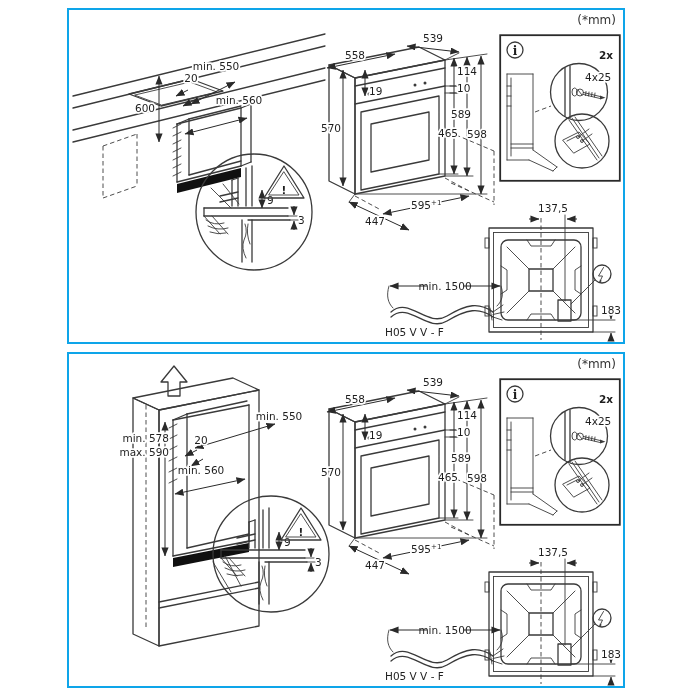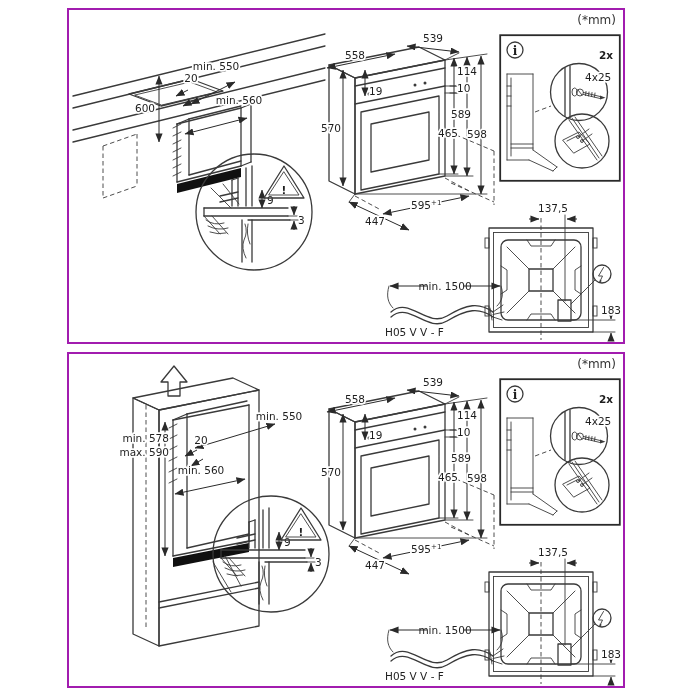--- a/index.html
+++ b/index.html
@@ -1,19 +1,19 @@
 <!DOCTYPE html>
 <html><head>
 <meta charset="utf-8">
 <style>
   html,body{margin:0;padding:0;background:#fff;width:700px;height:700px;
     font-family:"DejaVu Sans",sans-serif;}
   .page{position:relative;width:700px;height:700px;background:#fff;overflow:hidden;}
   .panel{position:absolute;left:67px;width:554px;height:332px;
-    border:2px solid #a21caf;background:#fff;}
+    border:2px solid #0ea5e9;background:#fff;}
   .panel svg{position:absolute;overflow:visible;}
   .units{position:absolute;top:3px;right:7px;font-size:12px;color:#333;}
   
   .ln{stroke:#3a3a3a;stroke-width:1.3;fill:none;stroke-linejoin:round;stroke-linecap:round;}
   .lnt{stroke:#3a3a3a;stroke-width:0.9;fill:none;stroke-linecap:round;}
   .dash{stroke:#3a3a3a;stroke-width:0.9;fill:none;stroke-dasharray:4.5 3;}
   .blk{fill:#101010;stroke:none;}
   .dim{stroke:#2a2a2a;stroke-width:1;fill:none;
     marker-start:url(#arw);marker-end:url(#arw);}
   .dime{stroke:#2a2a2a;stroke-width:1;fill:none;marker-end:url(#arw);}

